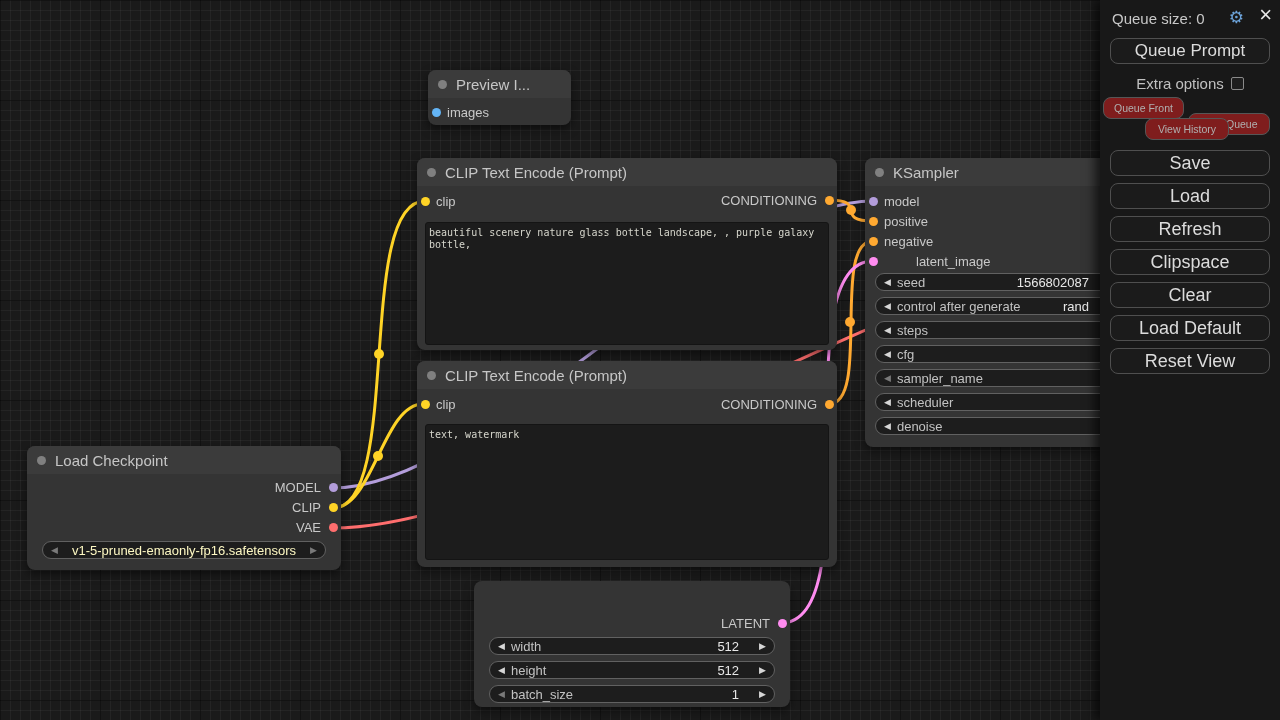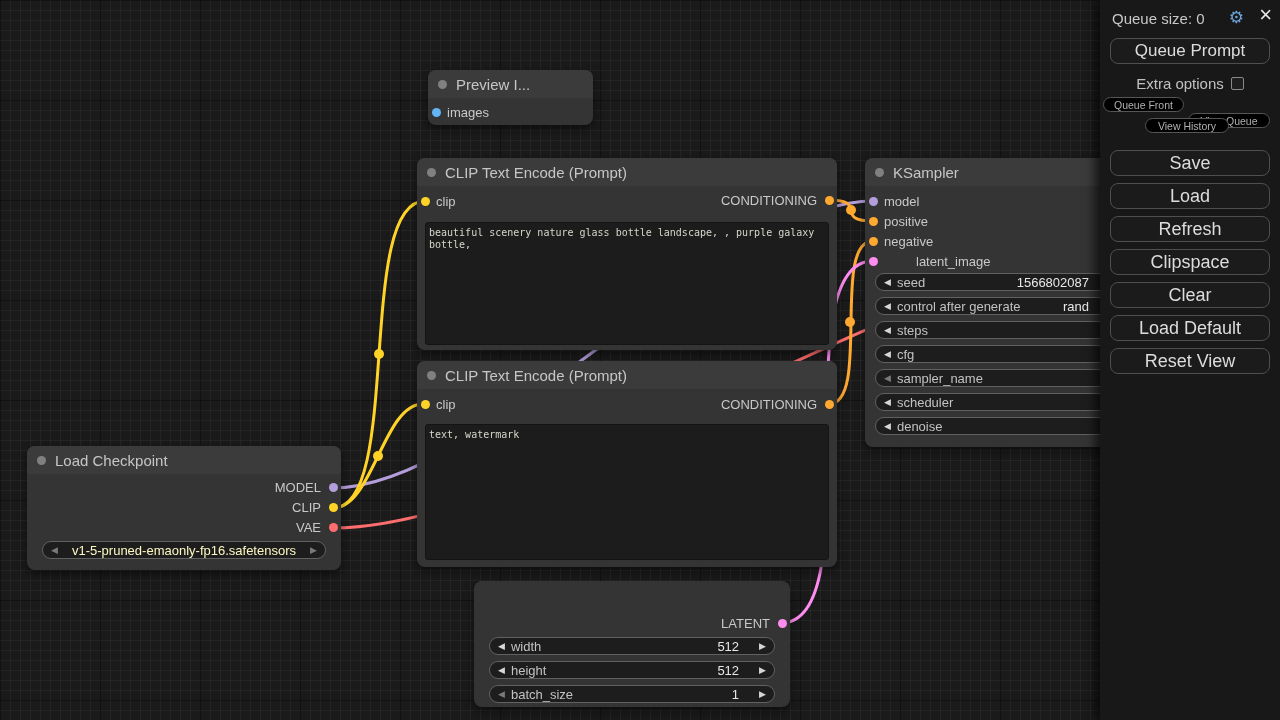--- a/index.html
+++ b/index.html
@@ -53,21 +53,21 @@
   
   #panel{position:absolute;top:0;right:0;width:180px;height:720px;background:#181818;
     z-index:10;box-shadow:-5px 0 10px rgba(0,0,0,0.65);}
   .phead{position:absolute;top:10px;left:12px;right:10px;height:20px;color:#c8c8c8;font-size:15px;}
   .gear{position:absolute;top:9px;right:36px;font-size:17px;color:#6ca3d9;line-height:18px;cursor:pointer;}
   .closex{position:absolute;top:4px;right:8px;font-size:22px;color:#e8e8e8;line-height:22px;cursor:pointer;}
   .btn{position:absolute;left:10px;width:160px;height:26px;border:1px solid #4f4f4f;border-radius:8px;
     background:#1b1b1b;color:#dcdcdc;font-size:17px;display:flex;align-items:center;justify-content:center;
     box-sizing:border-box;cursor:pointer;}
   .btn.big{font-size:18px;}
-  .sbtn{position:absolute;height:15px;border:1px solid #565656;border-radius:8px;background:#000000;
+  .sbtn{position:absolute;height:22px;border:1px solid #565656;border-radius:8px;background:#7f1d1d;
     color:#b0b0b0;font-size:10.5px;display:flex;align-items:center;justify-content:center;
     box-sizing:border-box;cursor:pointer;}
   .extrarow{position:absolute;top:75px;left:0;width:180px;text-align:center;color:#c0c0c0;font-size:15px;}
   .chk{display:inline-block;width:11px;height:11px;border:1px solid #8a8a8a;border-radius:2px;
     background:#1e1e1e;vertical-align:-1px;margin-left:7px;}
 </style>
 </head>
 <body>
 
 <div id="stage">
@@ -80,21 +80,21 @@
       <path d="M333,508 C373,508 383,404 423,404" stroke="#FFD426"></path>
       <path d="M829,200 C869,200 833,221 873,221" stroke="#FFA931"></path>
       <path d="M829,404 C871,404 831,241 873,241" stroke="#FFA931"></path>
       <path d="M781,623 C873,623 781,261 873,261" stroke="#FF8CF0"></path>
       <circle cx="379" cy="354" r="5" fill="#FFD426"></circle>
       <circle cx="378" cy="456" r="5" fill="#FFD426"></circle>
       <circle cx="851" cy="210" r="5" fill="#FFA931"></circle>
       <circle cx="850" cy="322" r="5" fill="#FFA931"></circle>
     </svg>
 
-    <div class="node" style="left:428px;top:70px;width:165px;height:55px;">
+    <div class="node" style="left:428px;top:70px;width:143px;height:55px;">
       <div class="ntitle">
         <span class="tdot"></span>
         <span class="ttext">Preview I...</span>
       </div>
       <span class="port-dot in-dot" style="top: 38px; background: rgb(100, 181, 246);"></span>
       <span class="port-label in-label" style="top:36px;">images</span>
     </div>
 
     <div class="node" style="left:417px;top:158px;width:420px;height:192px;">
       <div class="ntitle">

